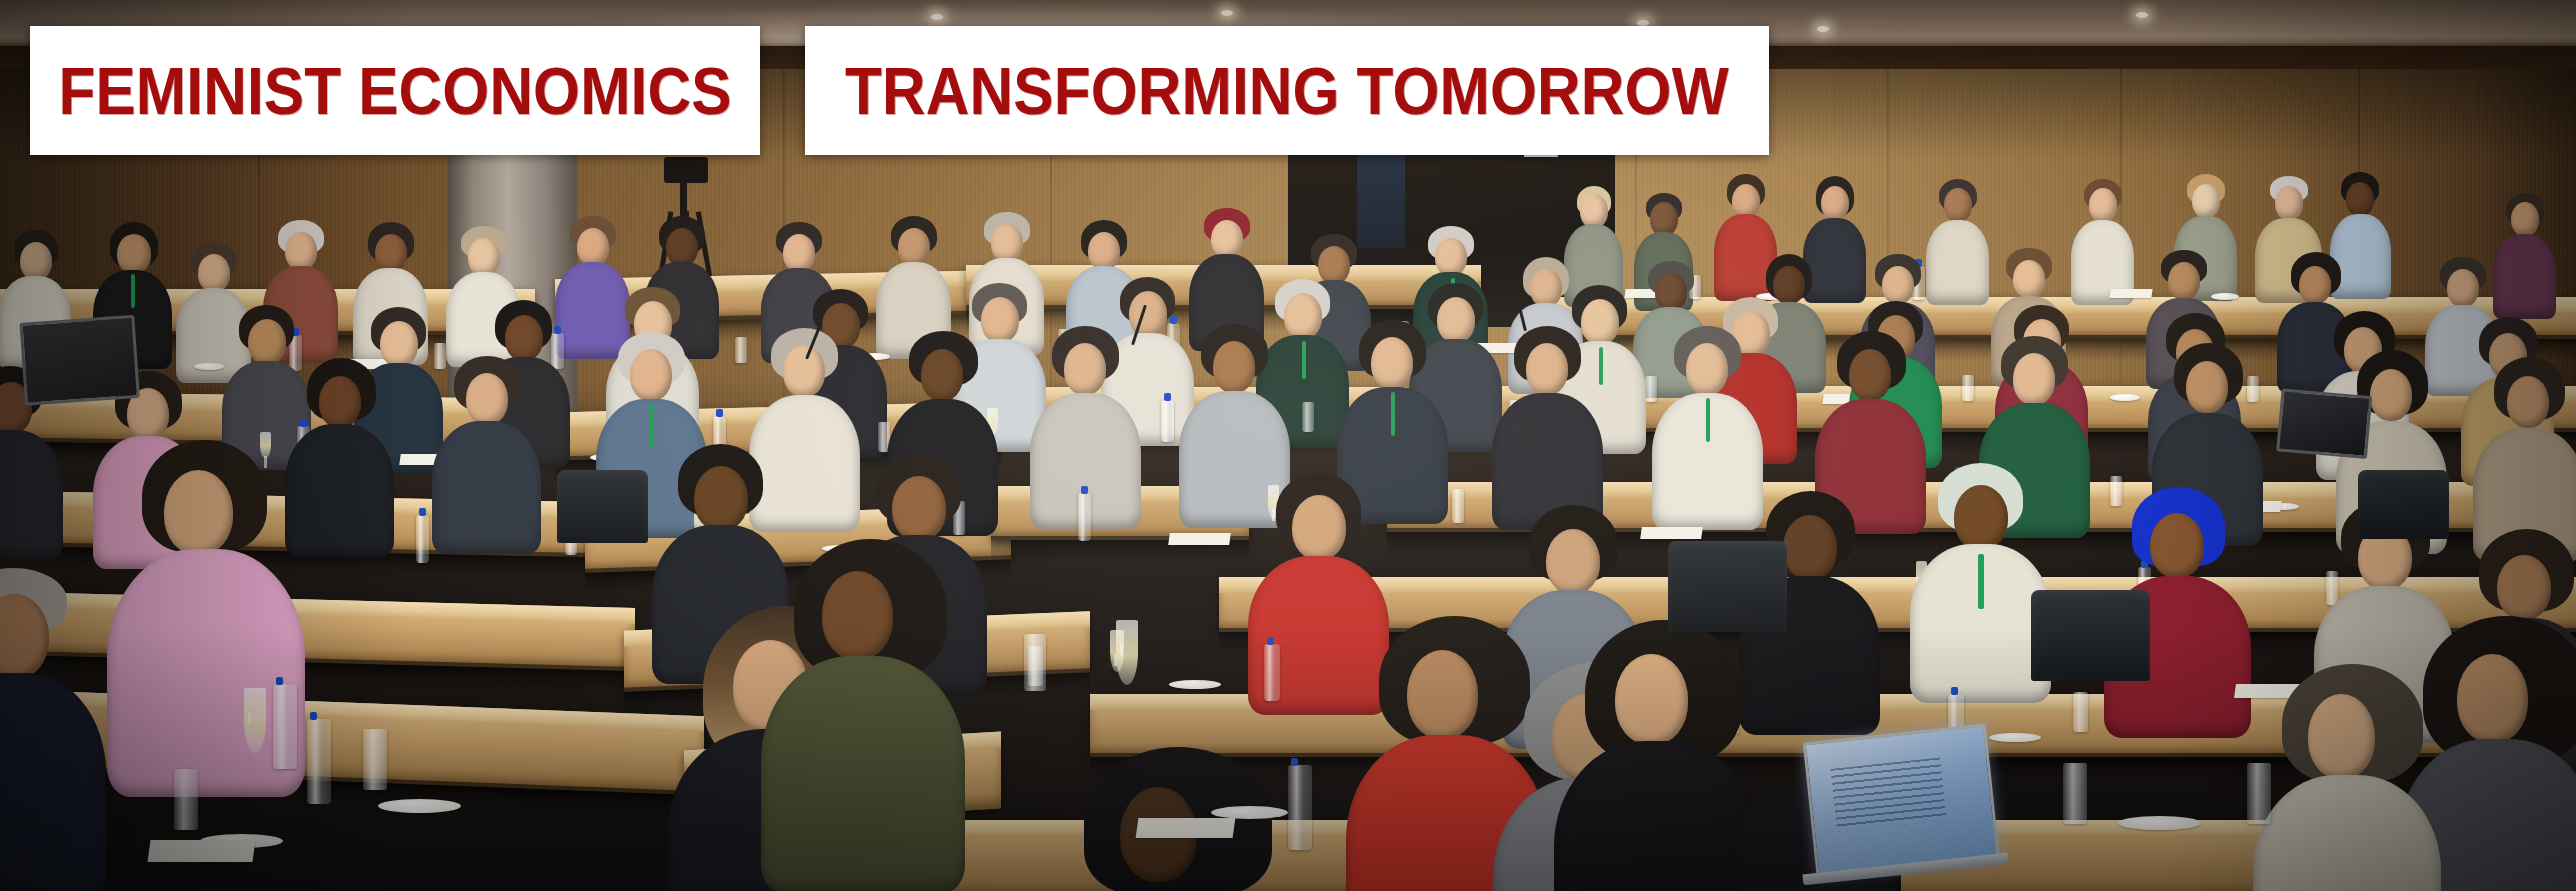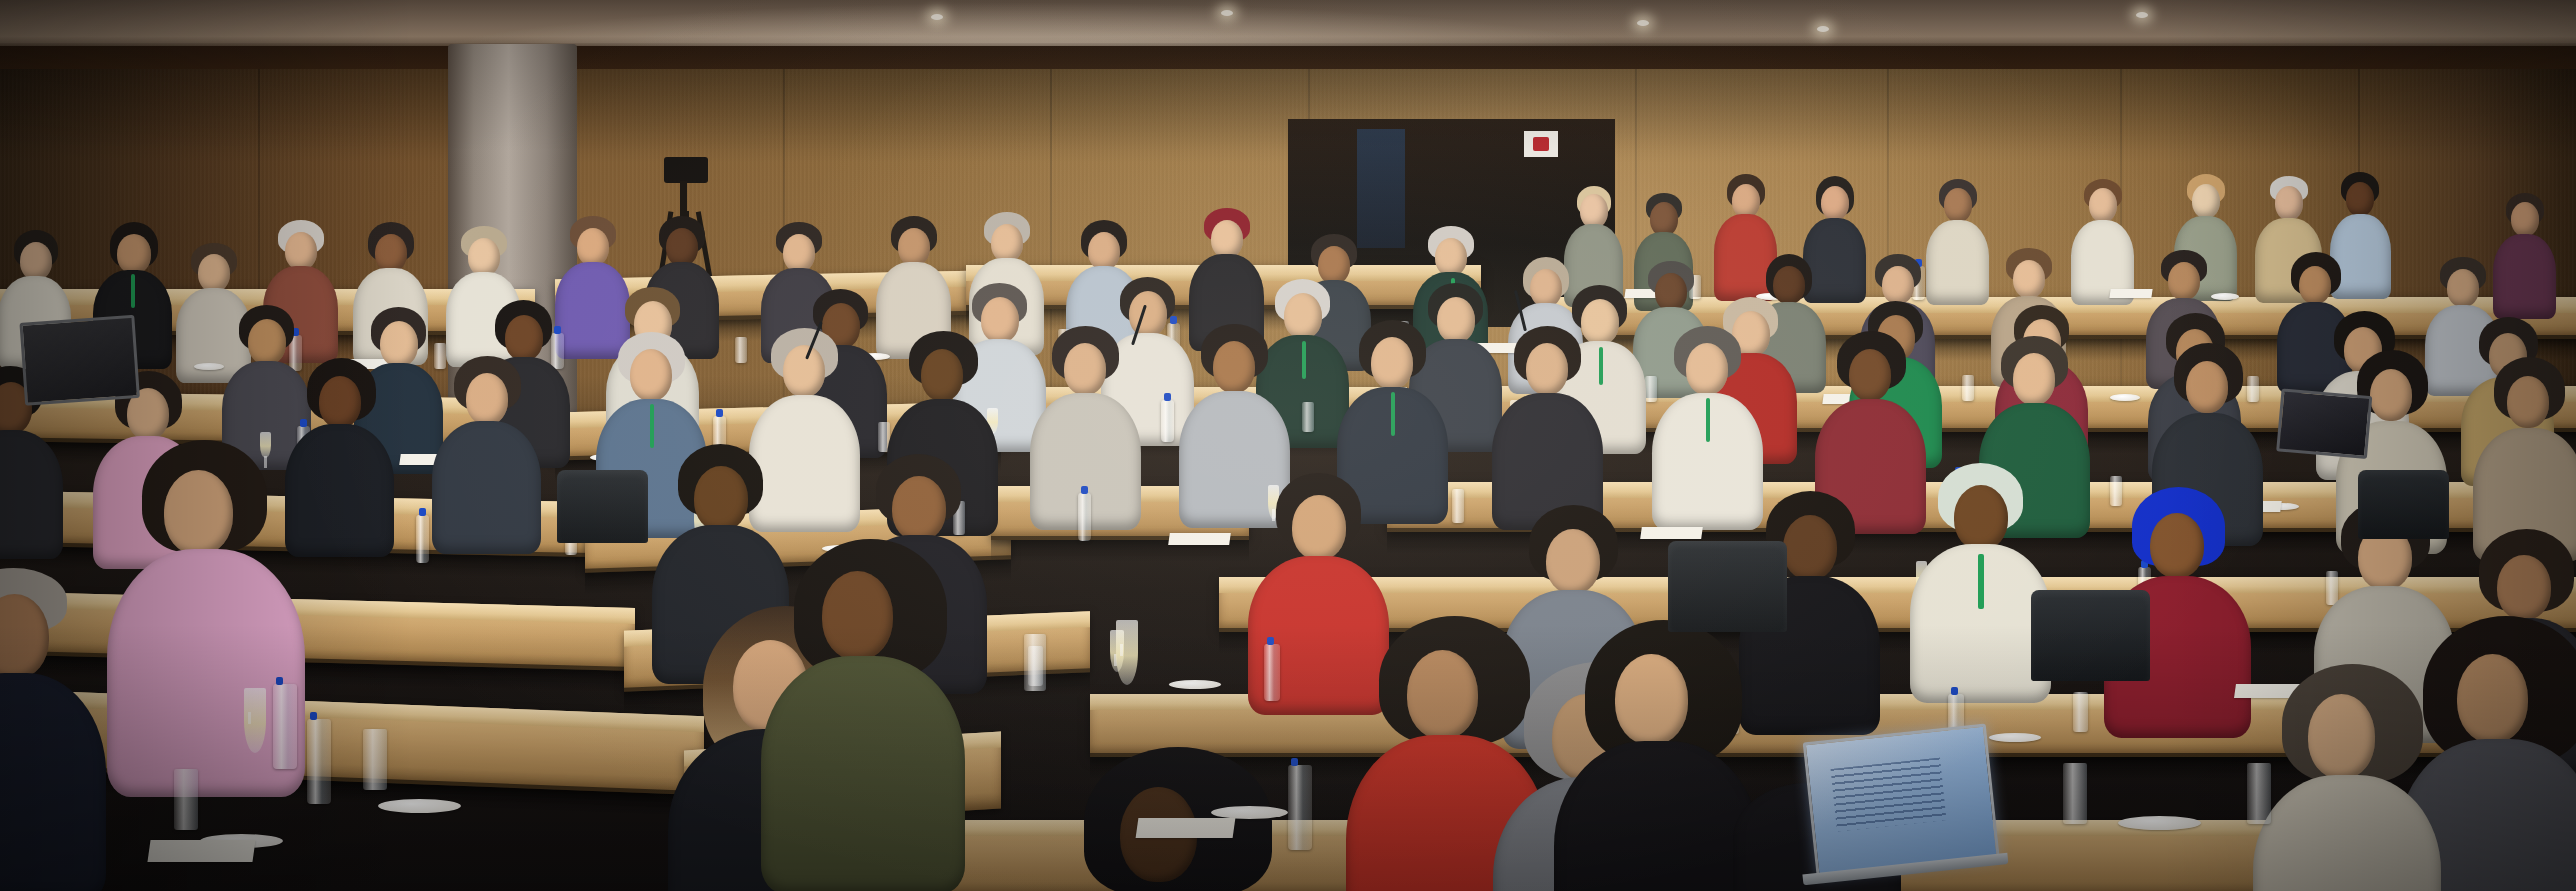--- a/index.html
+++ b/index.html
@@ -961,15 +961,21 @@
     <div class="chair" style="left:2358px;top:470px;width:91px;height:69px;"></div>
 
     <div class="mic" style="left:1131px;top:303px;height:42px;transform:rotate(18deg);"></div>
     <div class="mic" style="left:1524px;top:289px;height:42px;transform:rotate(-14deg);"></div>
     <div class="mic" style="left:805px;top:319px;height:40px;transform:rotate(22deg);"></div>
 
     <div class="grade"></div>
     <div class="blurlayer"></div>
   </div>
 
+  <div class="banner" id="banner-1">
+    <span>FEMINIST ECONOMICS</span>
+  </div>
+  <div class="banner" id="banner-2">
+    <span>TRANSFORMING TOMORROW</span>
+  </div>
 
 </div>
 
 
 </body></html>

